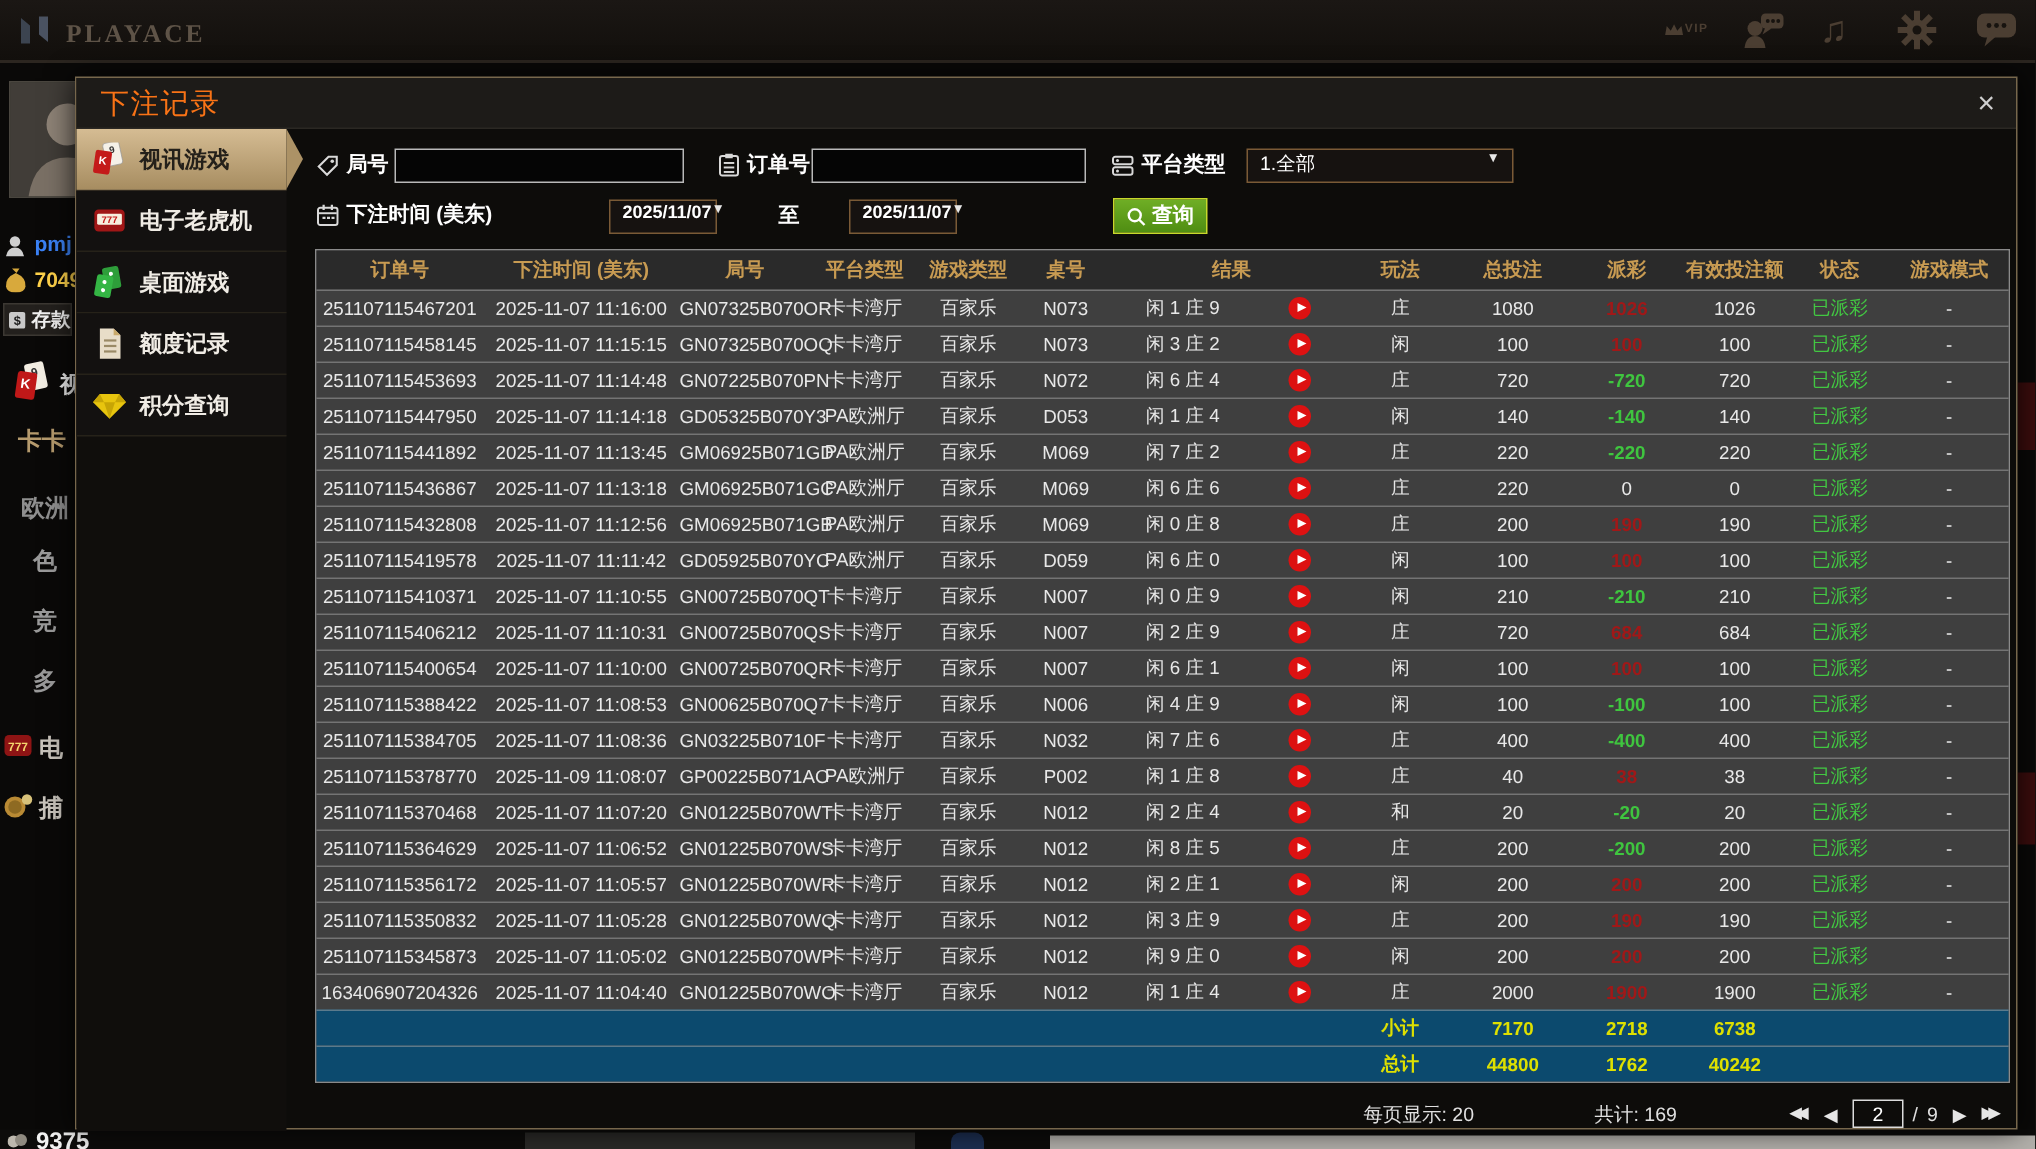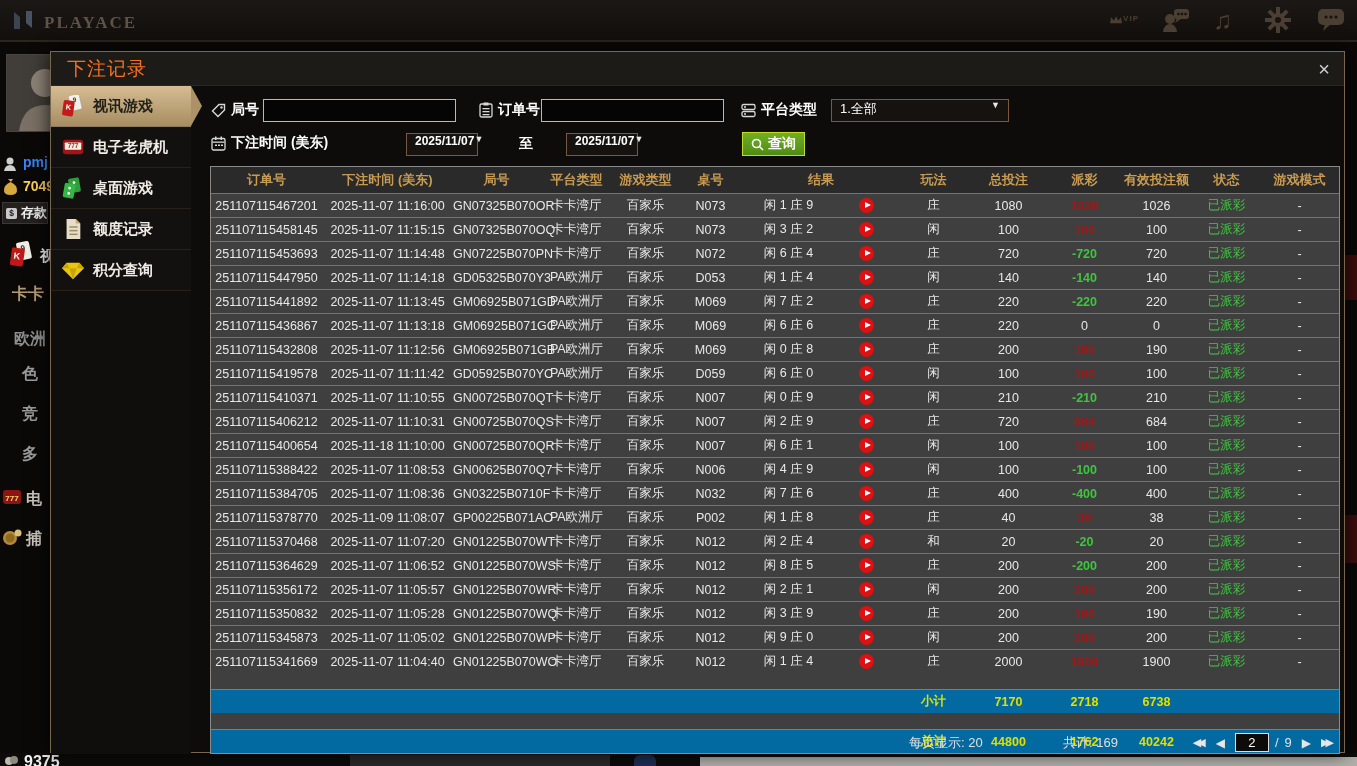--- a/index.html
+++ b/index.html
@@ -64,21 +64,21 @@
   .th { color:#c89b52; font-size:13px; font-weight:bold; text-align:center; white-space:nowrap; }
   .row { height:24px; border-top:1px solid rgba(170,170,170,.5); background:#3f3f3f; }
   .td { color:#e8e8e8; font-size:12.5px; text-align:center; white-space:nowrap; }
   .td.pos { color:#a01818; font-weight:bold; }
   .td.neg { color:#3fc53f; font-weight:bold; }
   .td.status { color:#42c742; }
   .playbtn { display:inline-block; width:15px; height:15px; background:#dd1111; border-radius:50%;
     position:relative; cursor:pointer; vertical-align:middle; }
   .playbtn::after { content:""; position:absolute; left:6px; top:4px;
     border-left:6px solid #fff; border-top:3.5px solid transparent; border-bottom:3.5px solid transparent; }
-  .trow { height:24px; border-top:1px solid rgba(170,170,170,.5); background:#0369a1;margin-top:16px; }
+  .trow { height:24px; border-top:1px solid rgba(170,170,170,.5); background:#0c4a6e; }
   .trow .td { color:#dee000; font-weight:bold; }
 
   
   .tfoot { position:absolute; left:0; top:645px; width:1155px; height:23px; color:#e0e0e0; font-size:13px; }
   .tfoot .ps { position:absolute; left:718px; top:3px; }
   .tfoot .tc { position:absolute; left:872px; top:3px; }
   .pager { position:absolute; right:12px; top:0; height:23px; display:flex; align-items:center; gap:10px; }
   .pg { color:#e6e6e6; cursor:pointer; font-size:12px; line-height:1; }
   .pg.dbl { letter-spacing:-4px; font-size:11px; padding-right:4px; }
   .pageline { display:flex; align-items:center; gap:6px; }
@@ -507,21 +507,21 @@
               <div class="td"><span class="playbtn"></span></div>
               <div class="td">庄</div>
               <div class="td">720</div>
               <div class="td pos">684</div>
               <div class="td">684</div>
               <div class="td status">已派彩</div>
               <div class="td">-</div>
             </div>
             <div class="tr row">
               <div class="td">251107115400654</div>
-              <div class="td">2025-11-18 11:10:00</div>
+              <div class="td">2025-11-07 11:10:00</div>
               <div class="td">GN00725B070QR</div>
               <div class="td">卡卡湾厅</div>
               <div class="td">百家乐</div>
               <div class="td">N007</div>
               <div class="td">闲 6 庄 1</div>
               <div class="td"><span class="playbtn"></span></div>
               <div class="td">闲</div>
               <div class="td">100</div>
               <div class="td pos">100</div>
               <div class="td">100</div>
@@ -650,21 +650,21 @@
               <div class="td">闲 9 庄 0</div>
               <div class="td"><span class="playbtn"></span></div>
               <div class="td">闲</div>
               <div class="td">200</div>
               <div class="td pos">200</div>
               <div class="td">200</div>
               <div class="td status">已派彩</div>
               <div class="td">-</div>
             </div>
             <div class="tr row">
-              <div class="td">251107115341669</div>
+              <div class="td">163406907204326</div>
               <div class="td">2025-11-07 11:04:40</div>
               <div class="td">GN01225B070WO</div>
               <div class="td">卡卡湾厅</div>
               <div class="td">百家乐</div>
               <div class="td">N012</div>
               <div class="td">闲 1 庄 4</div>
               <div class="td"><span class="playbtn"></span></div>
               <div class="td">庄</div>
               <div class="td">2000</div>
               <div class="td pos">1900</div>

